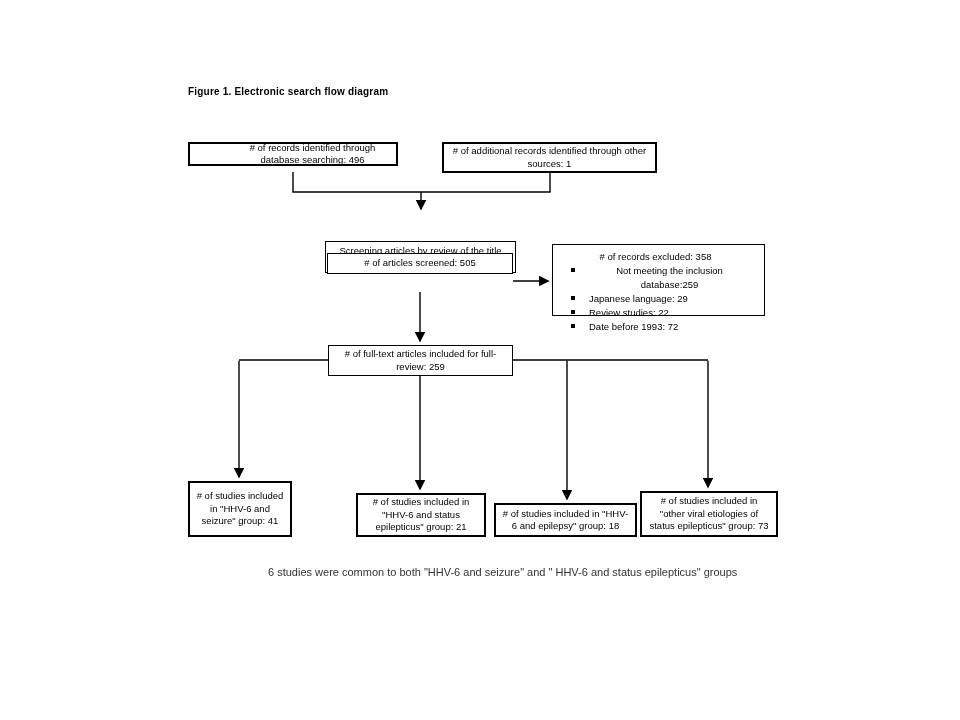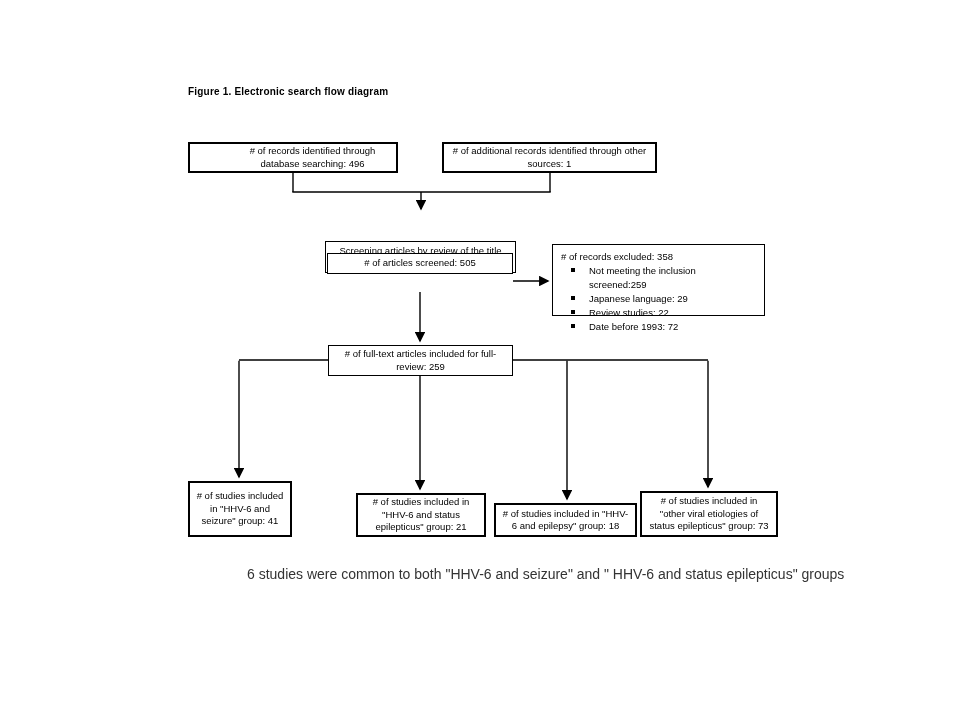--- a/index.html
+++ b/index.html
@@ -15,31 +15,31 @@
   .fbox {
     position:absolute; box-sizing:border-box; background:#ffffff;
     border:1.5px solid #000;
     display:flex; align-items:center; justify-content:center;
     text-align:center; font-size:9.5px; line-height:1.3; padding:2px 5px;
   }
   .fbox.thick { border-width:2px; }
   .excluded {
     position:absolute; box-sizing:border-box; background:#ffffff;
     border:1.5px solid #000; font-size:9.5px; line-height:1.4;
-    text-align:left; padding:5px 14px 4px 8px;
+    text-align:center; padding:5px 14px 4px 8px;
   }
   .exc-list { margin:1px 0 0 0; padding:0; list-style:none; }
   .exc-list li { display:flex; align-items:baseline; margin:0 0 1px 10px; }
   .sq {
     width:4px; height:4px; background:#000; flex:0 0 4px;
     margin-right:14px; position:relative; top:-2px;
   }
   .connectors { position:absolute; left:0; top:0; }
   .footnote {
-    position:absolute; left:247px; top:566px; font-size:14px; color:#333;
+    position:absolute; left:268px; top:566px; font-size:11px; color:#333;
   }
 </style>
 </head>
 <body>
 
 <div class="stage">
 
   <div class="fig-title">Figure 1. Electronic search flow diagram</div>
 
   <svg class="connectors" width="960" height="720" viewBox="0 0 960 720">
@@ -65,41 +65,41 @@
       <path d="M239,360 H328"></path>
       <path d="M513,360 H708"></path>
 
       <path d="M239,360.7 V477" marker-end="url(#arrow)"></path>
       <path d="M420,375 V489" marker-end="url(#arrow)"></path>
       <path d="M567,360.7 V499" marker-end="url(#arrow)"></path>
       <path d="M708,360.7 V487" marker-end="url(#arrow)"></path>
     </g>
   </svg>
 
-  <div class="fbox thick" style="left:188px; top:142px; width:210px; height:31px;padding-left:44px;">
+  <div class="fbox thick" style="left:188px; top:142px; width:210px; height:24px;padding-left:44px;">
     <span># of records identified through database searching: 496</span>
   </div>
   <div class="fbox thick" style="left:442px; top:142px; width:215px; height:31px;">
     <span># of additional records identified through other sources: 1</span>
   </div>
 
   <div class="fbox" style="left:325px; top:213px; width:191px; height:32px;margin-top:28px;">
     <span>Screening articles by review of the title and abstract</span>
   </div>
 
   <div class="fbox" style="left:327px; top:253px; width:186px; height:21px;">
     <span># of articles screened: 505</span>
   </div>
 
   <div class="excluded" style="left:552px; top:244px; width:213px; height:72px;">
     <div># of records excluded: 358</div>
     <ul class="exc-list">
       <li>
         <span class="sq"></span>
-        <span>Not meeting the inclusion screened:259</span>
+        <span>Not meeting the inclusion database:259</span>
       </li>
       <li>
         <span class="sq"></span>
         <span>Japanese language: 29</span>
       </li>
       <li>
         <span class="sq"></span>
         <span>Review studies: 22</span>
       </li>
       <li>

